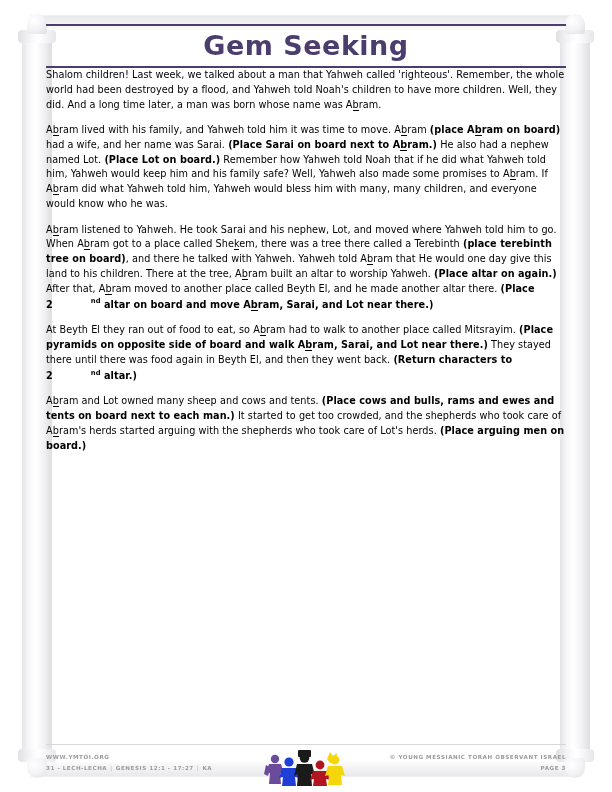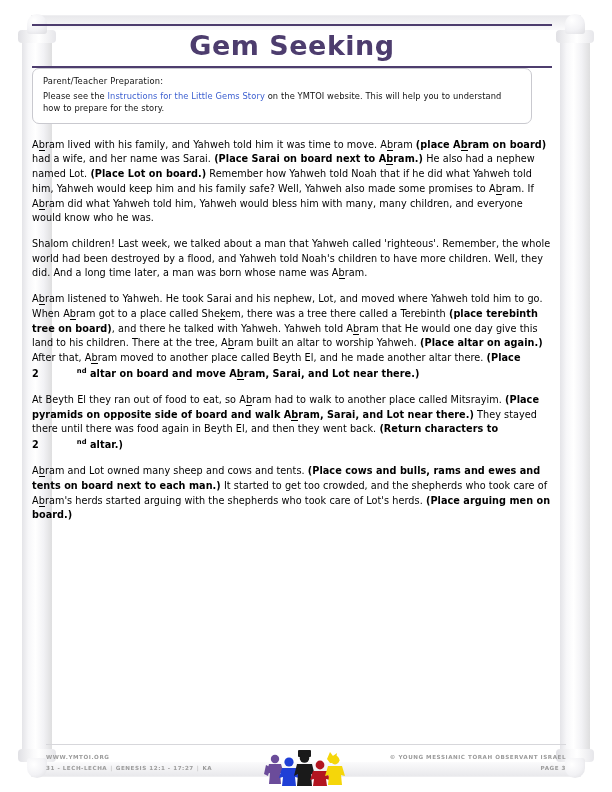--- a/index.html
+++ b/index.html
@@ -87,21 +87,21 @@
     border-radius: 10px 10px 3px 3px;
   }
   .rod-knob.bottom {
     bottom: 6px;
     border-radius: 3px 3px 10px 10px;
   }
 
   
   .content {
     position: absolute;
-    left: 32px;
+    left: 46px;
     top: 24px;
     width: 520px;
   }
 
   .rule {
     height: 2px;
     background: #4d3d6e;
     width: 100%;
   }
   .rule.thin { height: 2px; }
@@ -246,43 +246,39 @@
 
 <div class="content">
 
   <div class="rule"></div>
 
   <div class="doc-title">Gem Seeking</div>
 
   <div class="rule thin"></div>
 
 
-  <div class="prep-box">
-    <div class="prep-label">Parent/Teacher Preparation:</div>
-    <div class="prep-body"><span>Please see the </span><span class="link">Instructions for the Little Gems Story</span><span> on the YMTOI website. This will help you to understand how to prepare for the story.</span></div>
-  </div>
 
 
   <div class="story">
+
+    <p>
+      Shalom children! Last week, we talked about a man that Yahweh called 'righteous'.
+      Remember, the whole world had been destroyed by a flood, and Yahweh told Noah's
+      children to have more children. Well, they did. And a long time later, a man was born
+      whose name was A<span class="u">b</span>ram.
+    </p>
 
     <p>
       A<span class="u">b</span>ram lived with his family, and Yahweh told him it was time to move.
       A<span class="u">b</span>ram <b>(place A<span class="u">b</span>ram on board)</b> had a wife,
       and her name was Sarai. <b>(Place Sarai on board next to A<span class="u">b</span>ram.)</b>
       He also had a nephew named Lot. <b>(Place Lot on board.)</b> Remember how Yahweh told Noah that
       if he did what Yahweh told him, Yahweh would keep him and his family safe? Well, Yahweh
       also made some promises to A<span class="u">b</span>ram. If A<span class="u">b</span>ram did
       what Yahweh told him, Yahweh would bless him with many, many children, and everyone would know who he was.
-    </p>
-
-    <p>
-      Shalom children! Last week, we talked about a man that Yahweh called 'righteous'.
-      Remember, the whole world had been destroyed by a flood, and Yahweh told Noah's
-      children to have more children. Well, they did. And a long time later, a man was born
-      whose name was A<span class="u">b</span>ram.
     </p>
 
     <p>
       A<span class="u">b</span>ram listened to Yahweh. He took Sarai and his nephew, Lot, and moved where Yahweh
       told him to go. When A<span class="u">b</span>ram got to a place called She<span class="u">k</span>em,
       there was a tree there called a Terebinth <b>(place terebinth tree on board)</b>, and there he talked with
       Yahweh. Yahweh told A<span class="u">b</span>ram that He would one day give this land to his children.
       There at the tree, A<span class="u">b</span>ram built an altar to worship Yahweh.
       <b>(Place altar on again.)</b> After that, A<span class="u">b</span>ram moved to another place called
       Beyth El, and he made another altar there. <b>(Place 2<sup>nd</sup> altar on board and move

